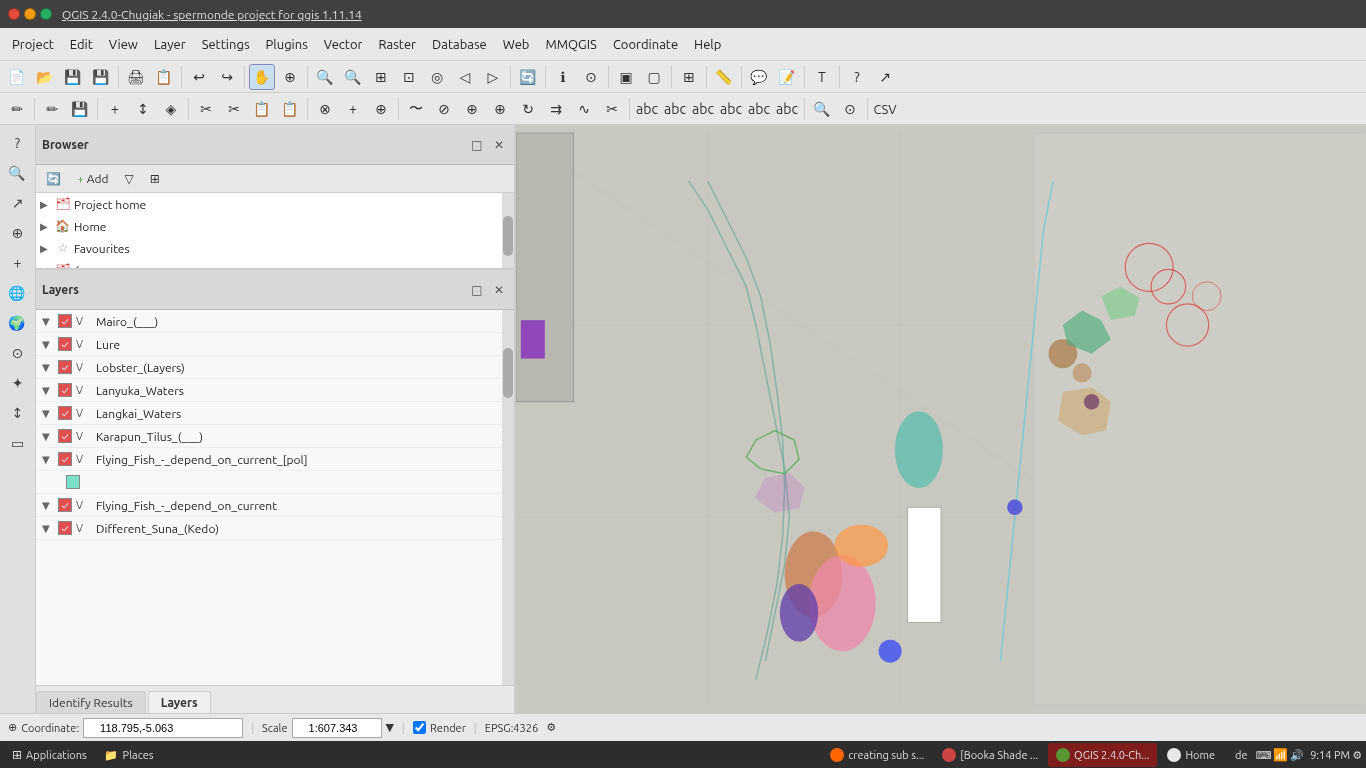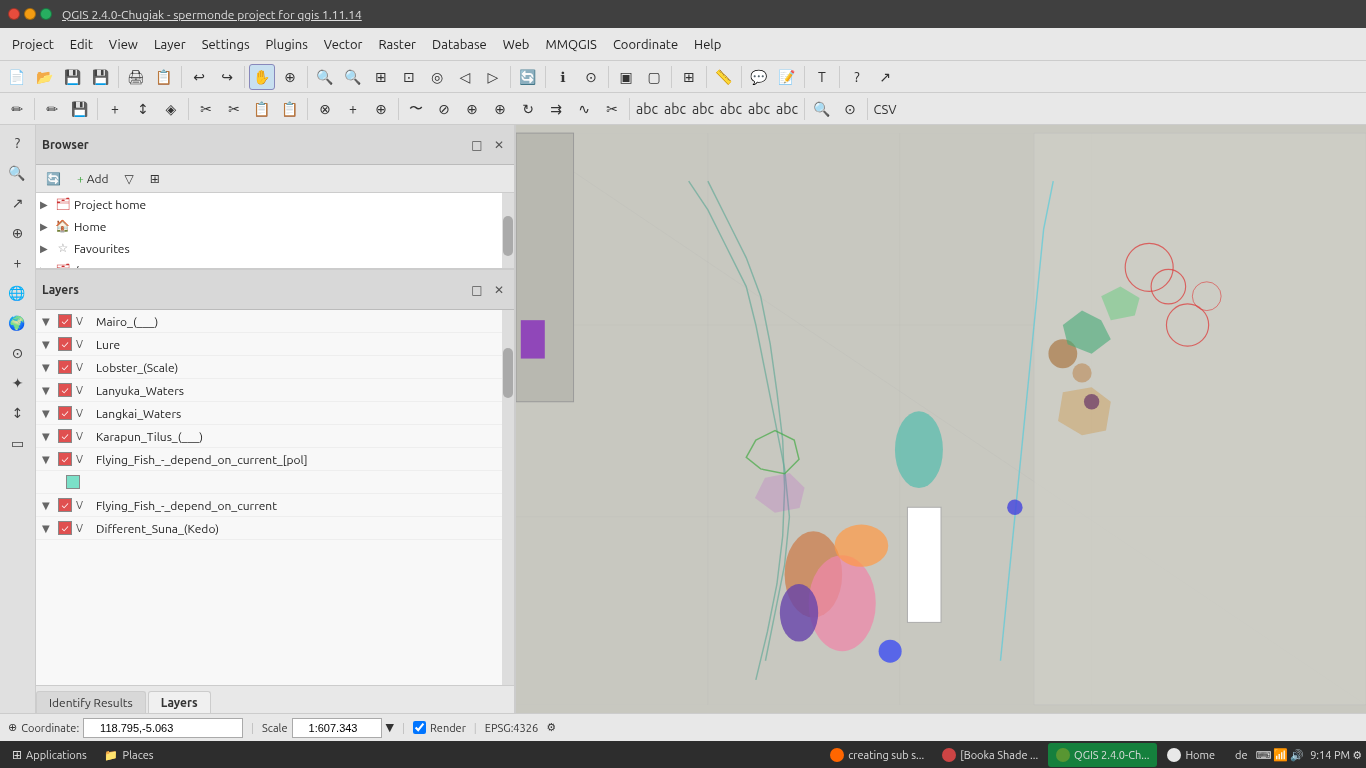--- a/index.html
+++ b/index.html
@@ -251,21 +251,21 @@
       height: 24px;
       padding: 0 8px;
       display: flex;
       align-items: center;
       gap: 4px;
       cursor: pointer;
       border-radius: 3px;
       font-size: 11px;
       color: #ddd;
     }
-    .taskbar-item.active { background: #15803d; }
+    .taskbar-item.active { background: #7f1d1d; }
     .taskbar-dot { width: 14px; height: 14px; border-radius: 50%; }
 
     
     .map-svg { position: absolute; top: 0; left: 0; width: 100%; height: 100%; }
 
     
     #left-icons {
       width: 36px;
       background: #e0e0e0;
       border-right: 1px solid #ccc;
@@ -497,21 +497,21 @@
           <span class="layer-arrow">▼</span>
           <div class="layer-cb checked"></div>
           <span class="layer-vis">V</span>
           <span>Lure</span>
         </div>
 
         <div class="layer-item">
           <span class="layer-arrow">▼</span>
           <div class="layer-cb checked"></div>
           <span class="layer-vis">V</span>
-          <span>Lobster_(Scale)</span>
+          <span>Lobster_(Layers)</span>
         </div>
 
         <div class="layer-item">
           <span class="layer-arrow">▼</span>
           <div class="layer-cb checked"></div>
           <span class="layer-vis">V</span>
           <span>Lanyuka_Waters</span>
         </div>
 
         <div class="layer-item">

